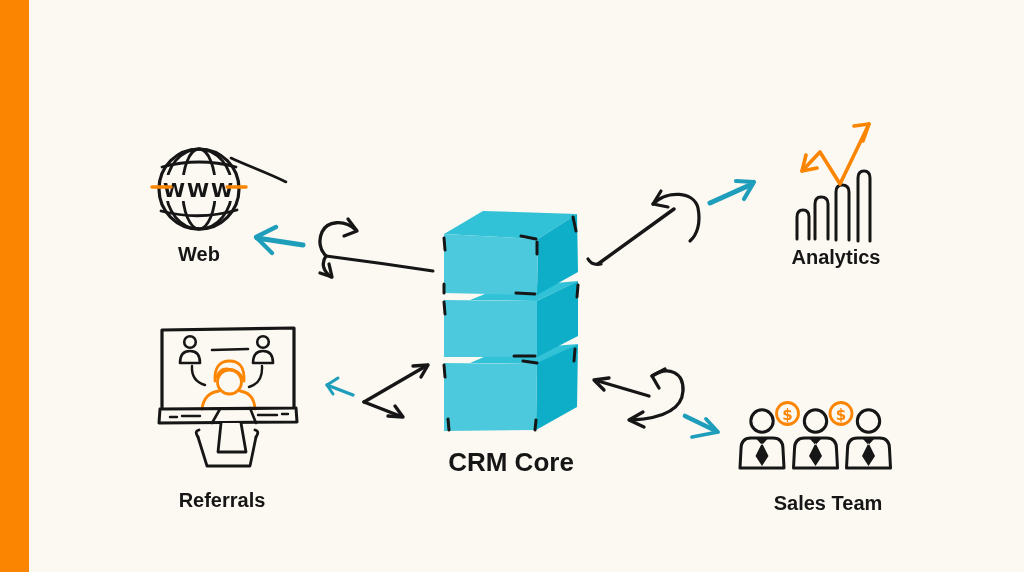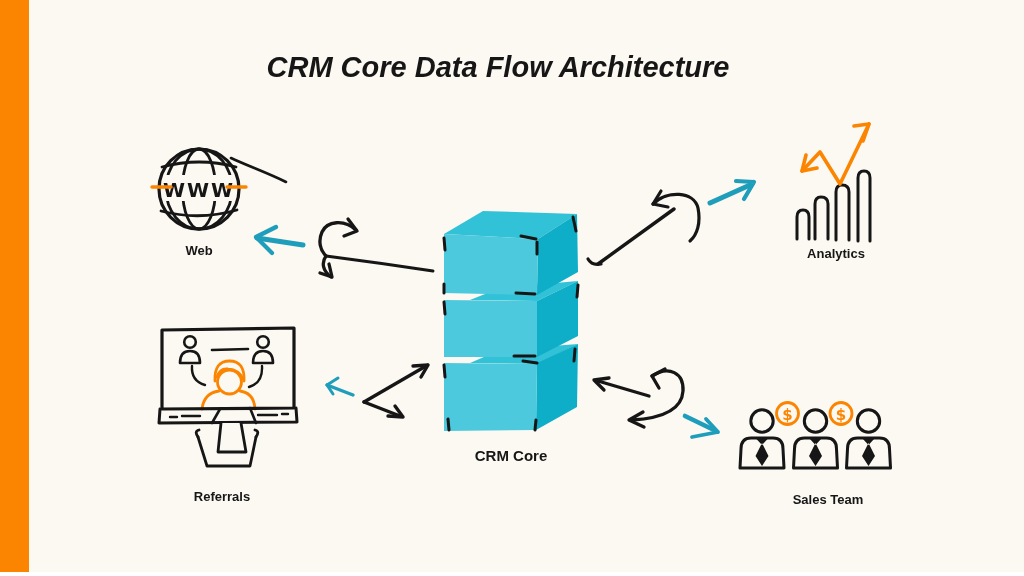--- a/index.html
+++ b/index.html
@@ -8,39 +8,38 @@
     --ink:#161616; --page-white:#FFFFFF;
   }
   html,body{margin:0;padding:0;}
   .canvas{position:relative;width:1024px;height:576px;background:var(--background);
           overflow:hidden;font-family:"Liberation Sans",sans-serif;}
   .orange-bar{position:absolute;left:0;top:0;width:29px;height:572px;background:var(--accent-orange);}
   .bottom-strip{position:absolute;left:0;top:572px;width:1024px;height:4px;background:var(--page-white);}
   .title{position:absolute;top:51px;left:0;right:28px;text-align:center;font-size:29px;
          font-weight:bold;font-style:italic;color:var(--ink);}
   .node-label{position:absolute;transform:translateX(-50%);font-weight:bold;color:var(--ink);
-              font-size:13px;white-space:nowrap;}
-  .core-label{font-size:15px;}
+              font-size:20px;white-space:nowrap;}
+  .core-label{font-size:26px;}
   svg.layer{position:absolute;left:0;top:0;width:1024px;height:576px;}
   .ink{stroke:var(--ink);fill:none;stroke-linecap:round;stroke-linejoin:round;}
   .orange{stroke:var(--accent-orange);fill:none;stroke-linecap:round;stroke-linejoin:round;}
   .teal{stroke:var(--teal-arrow);fill:none;stroke-linecap:round;stroke-linejoin:round;}
   .fill-ink{fill:var(--ink);stroke:none;}
   .bgfill{fill:var(--background);}
   .globe-text{font:bold 20px "DejaVu Sans",sans-serif;fill:var(--ink);letter-spacing:2px;}
   .dollar-text{font:bold 15px "DejaVu Sans",sans-serif;fill:var(--accent-orange);}
 </style>
 </head>
 <body>
 
 <div class="canvas">
 
   <div class="orange-bar"></div>
 
-  <div class="title">CRM Core Data Flow Architecture</div>
 
   <svg class="layer" viewBox="0 0 1024 576">
 
     <g>
       <path class="teal" stroke-width="5" d="M 257,238 L 303,245"></path>
       <path class="teal" stroke-width="4.2" d="M 256,237 L 276,227 M 256,237 L 272,253"></path>
       <path class="ink" stroke-width="3.3" d="M 356,230 C 344,219 327,221 322,232 C 318,241 320,250 326,256"></path>
       <path class="ink" stroke-width="3.3" d="M 357,231 L 348,219 M 357,231 L 344,236"></path>
       <path class="ink" stroke-width="3.3" d="M 326,256 C 321,263 323,271 331,277"></path>
       <path class="ink" stroke-width="3.3" d="M 332,277 L 320,273 M 332,277 L 329,264"></path>

